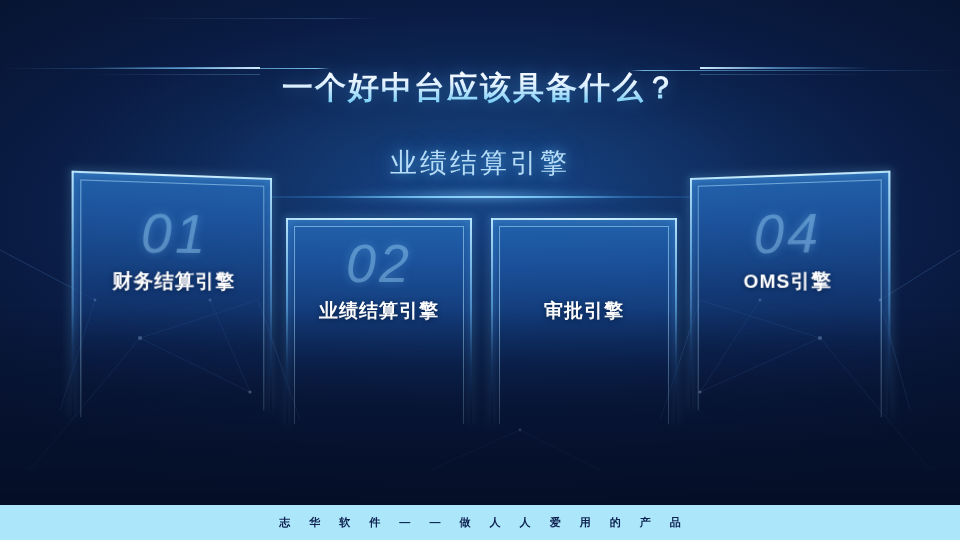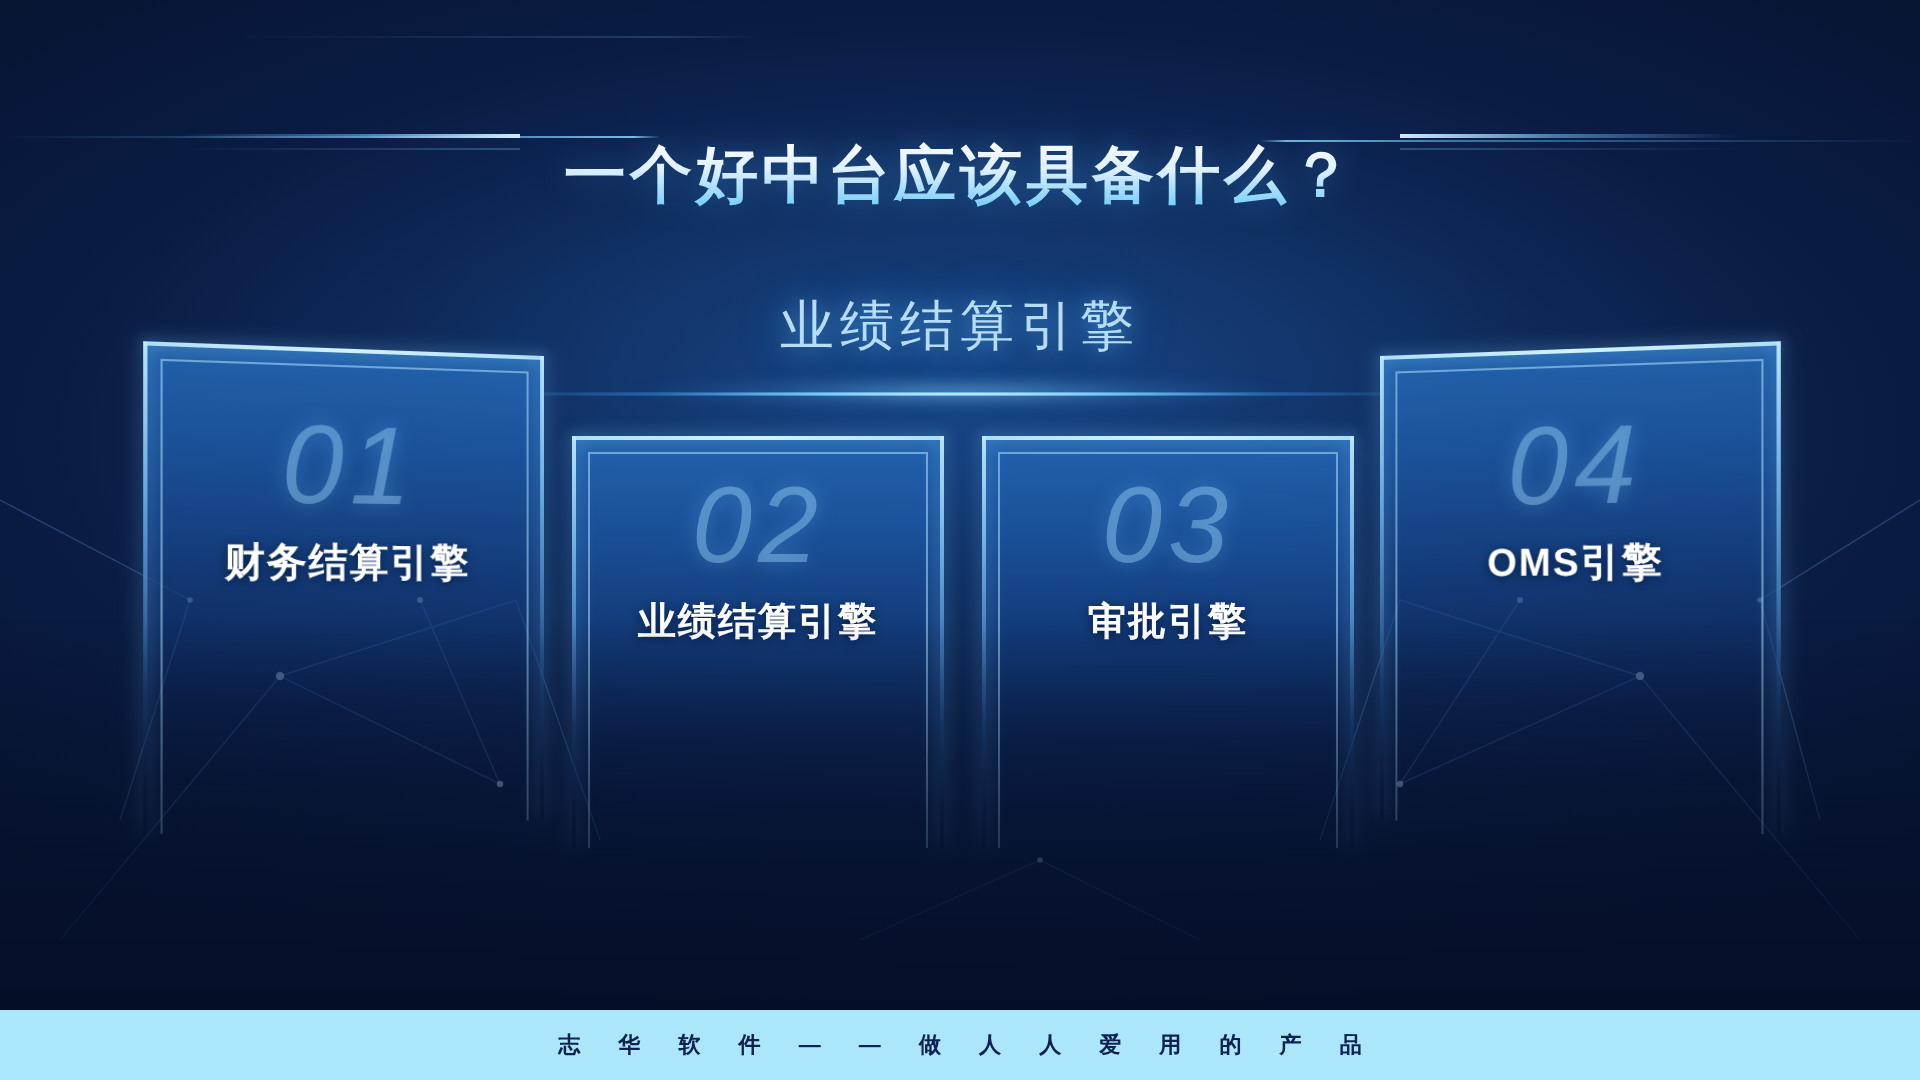--- a/index.html
+++ b/index.html
@@ -320,21 +320,20 @@
     </div>
 
     <div class="panel" style="left:491px; top:218px; width:186px; height:206px;">
       <div class="face">
         <div class="fill"></div>
       </div>
       <div class="inner-line"></div>
       <div class="edge-t"></div>
       <div class="edge-l"></div>
       <div class="edge-r"></div>
-      <div class="num" style="top:14px;">03</div>
       <div class="plabel" style="top:80px;">审批引擎</div>
     </div>
 
     <div class="panel skew-right" style="left:690px; top:178px; width:196px; height:232px;">
       <div class="face">
         <div class="fill"></div>
       </div>
       <div class="inner-line"></div>
       <div class="edge-t"></div>
       <div class="edge-l"></div>

